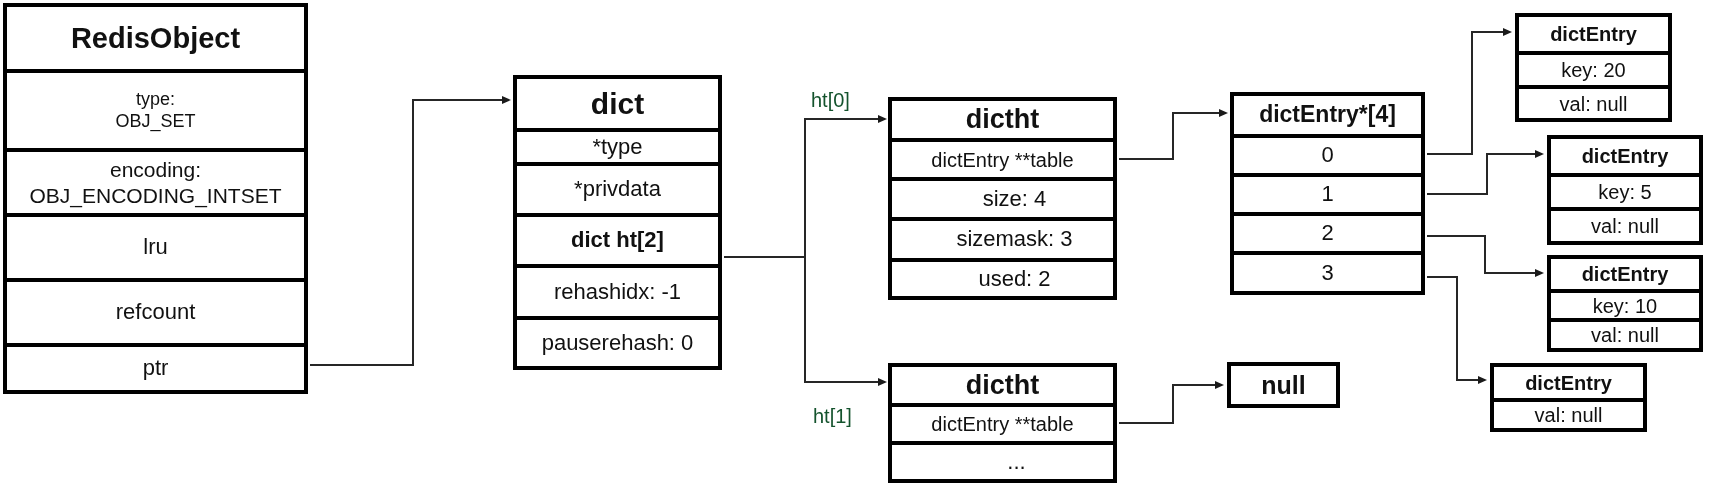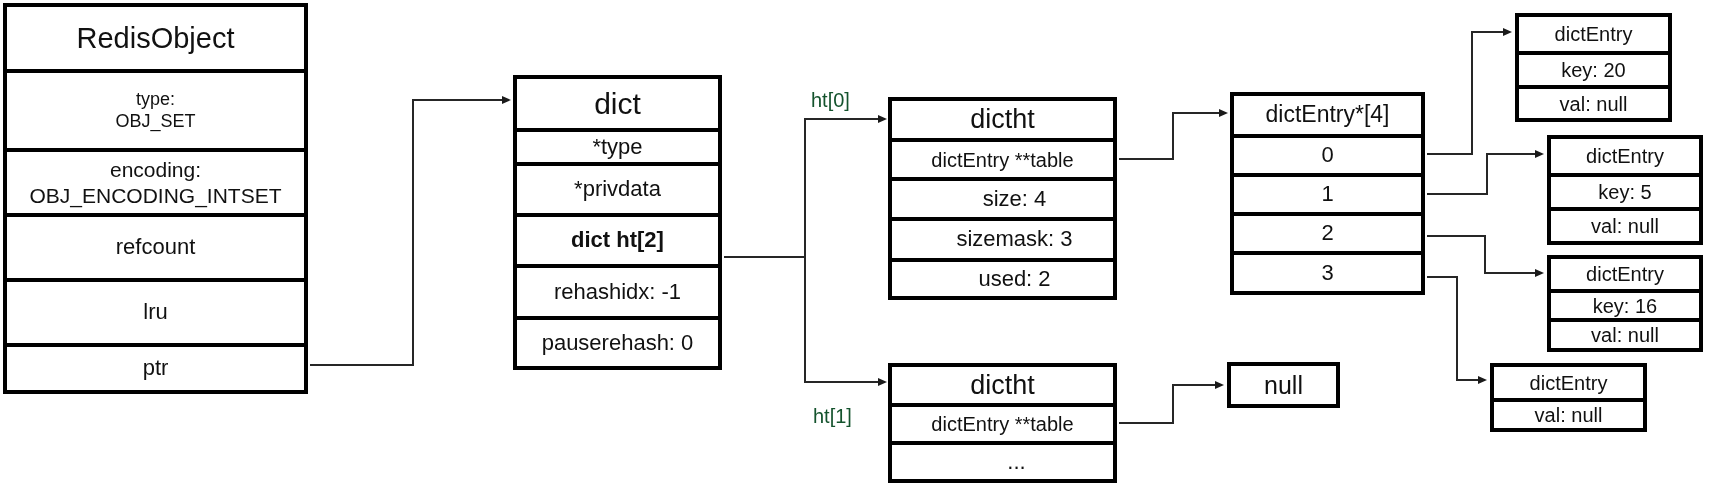--- a/index.html
+++ b/index.html
@@ -10,21 +10,21 @@
   }
   .wires{position:absolute;left:0;top:0;width:1712px;height:493px;}
   .node{
     position:absolute;background:#fff;border:4px solid #000;box-sizing:border-box;
   }
   .node>div{
     display:flex;align-items:center;justify-content:center;
     box-sizing:border-box;line-height:1.2;text-align:center;
   }
   .node>div+div{border-top:4px solid #000;}
-  .title{font-weight:400;}
+  .title{font-weight:700;}
   .two-line{flex-direction:column;}
   .al{justify-content:flex-start;text-align:left;padding-left:24px;}
   .ptr-label{
     position:absolute;color:#14532d;font-size:20px;line-height:1;
   }
 </style>
 </head>
 <body>
 
 <div class="stage">
@@ -49,22 +49,22 @@
   <div class="node" style="left:3px;top:3px;width:305px;">
     <div class="title" style="height:62px;font-size:29px;">RedisObject</div>
     <div class="two-line" style="height:79px;font-size:18px;">
       <span>type:</span>
       <span>OBJ_SET</span>
     </div>
     <div class="two-line" style="height:65px;font-size:21px;">
       <span>encoding:</span>
       <span>OBJ_ENCODING_INTSET</span>
     </div>
+    <div style="height:65px;font-size:22px;">lru</div>
     <div style="height:65px;font-size:22px;">refcount</div>
-    <div style="height:65px;font-size:22px;">lru</div>
     <div style="height:47px;font-size:22px;">ptr</div>
   </div>
 
   <div class="node" style="left:513px;top:75px;width:209px;">
     <div class="title" style="height:49px;font-size:30px;">dict</div>
     <div style="height:34px;font-size:22px;">*type</div>
     <div style="height:51px;font-size:22px;">*privdata</div>
     <div style="height:51px;font-size:22px;font-weight:bold;">dict ht[2]</div>
     <div style="height:52px;font-size:22px;">rehashidx: -1</div>
     <div style="height:50px;font-size:22px;">pauserehash: 0</div>
@@ -103,21 +103,21 @@
   </div>
 
   <div class="node" style="left:1547px;top:135px;width:156px;">
     <div class="title" style="height:34px;font-size:20px;">dictEntry</div>
     <div style="height:34px;font-size:20px;">key: 5</div>
     <div style="height:34px;font-size:20px;">val: null</div>
   </div>
 
   <div class="node" style="left:1547px;top:255px;width:156px;">
     <div class="title" style="height:30px;font-size:20px;">dictEntry</div>
-    <div style="height:29px;font-size:20px;">key: 16</div>
+    <div style="height:29px;font-size:20px;">key: 10</div>
     <div style="height:30px;font-size:20px;">val: null</div>
   </div>
 
   <div class="node" style="left:1490px;top:363px;width:157px;">
     <div class="title" style="height:31px;font-size:20px;">dictEntry</div>
     <div style="height:30px;font-size:20px;">val: null</div>
   </div>
 
   <div class="ptr-label" style="left:811px;top:90px;">ht[0]</div>
   <div class="ptr-label" style="left:813px;top:406px;">ht[1]</div>

